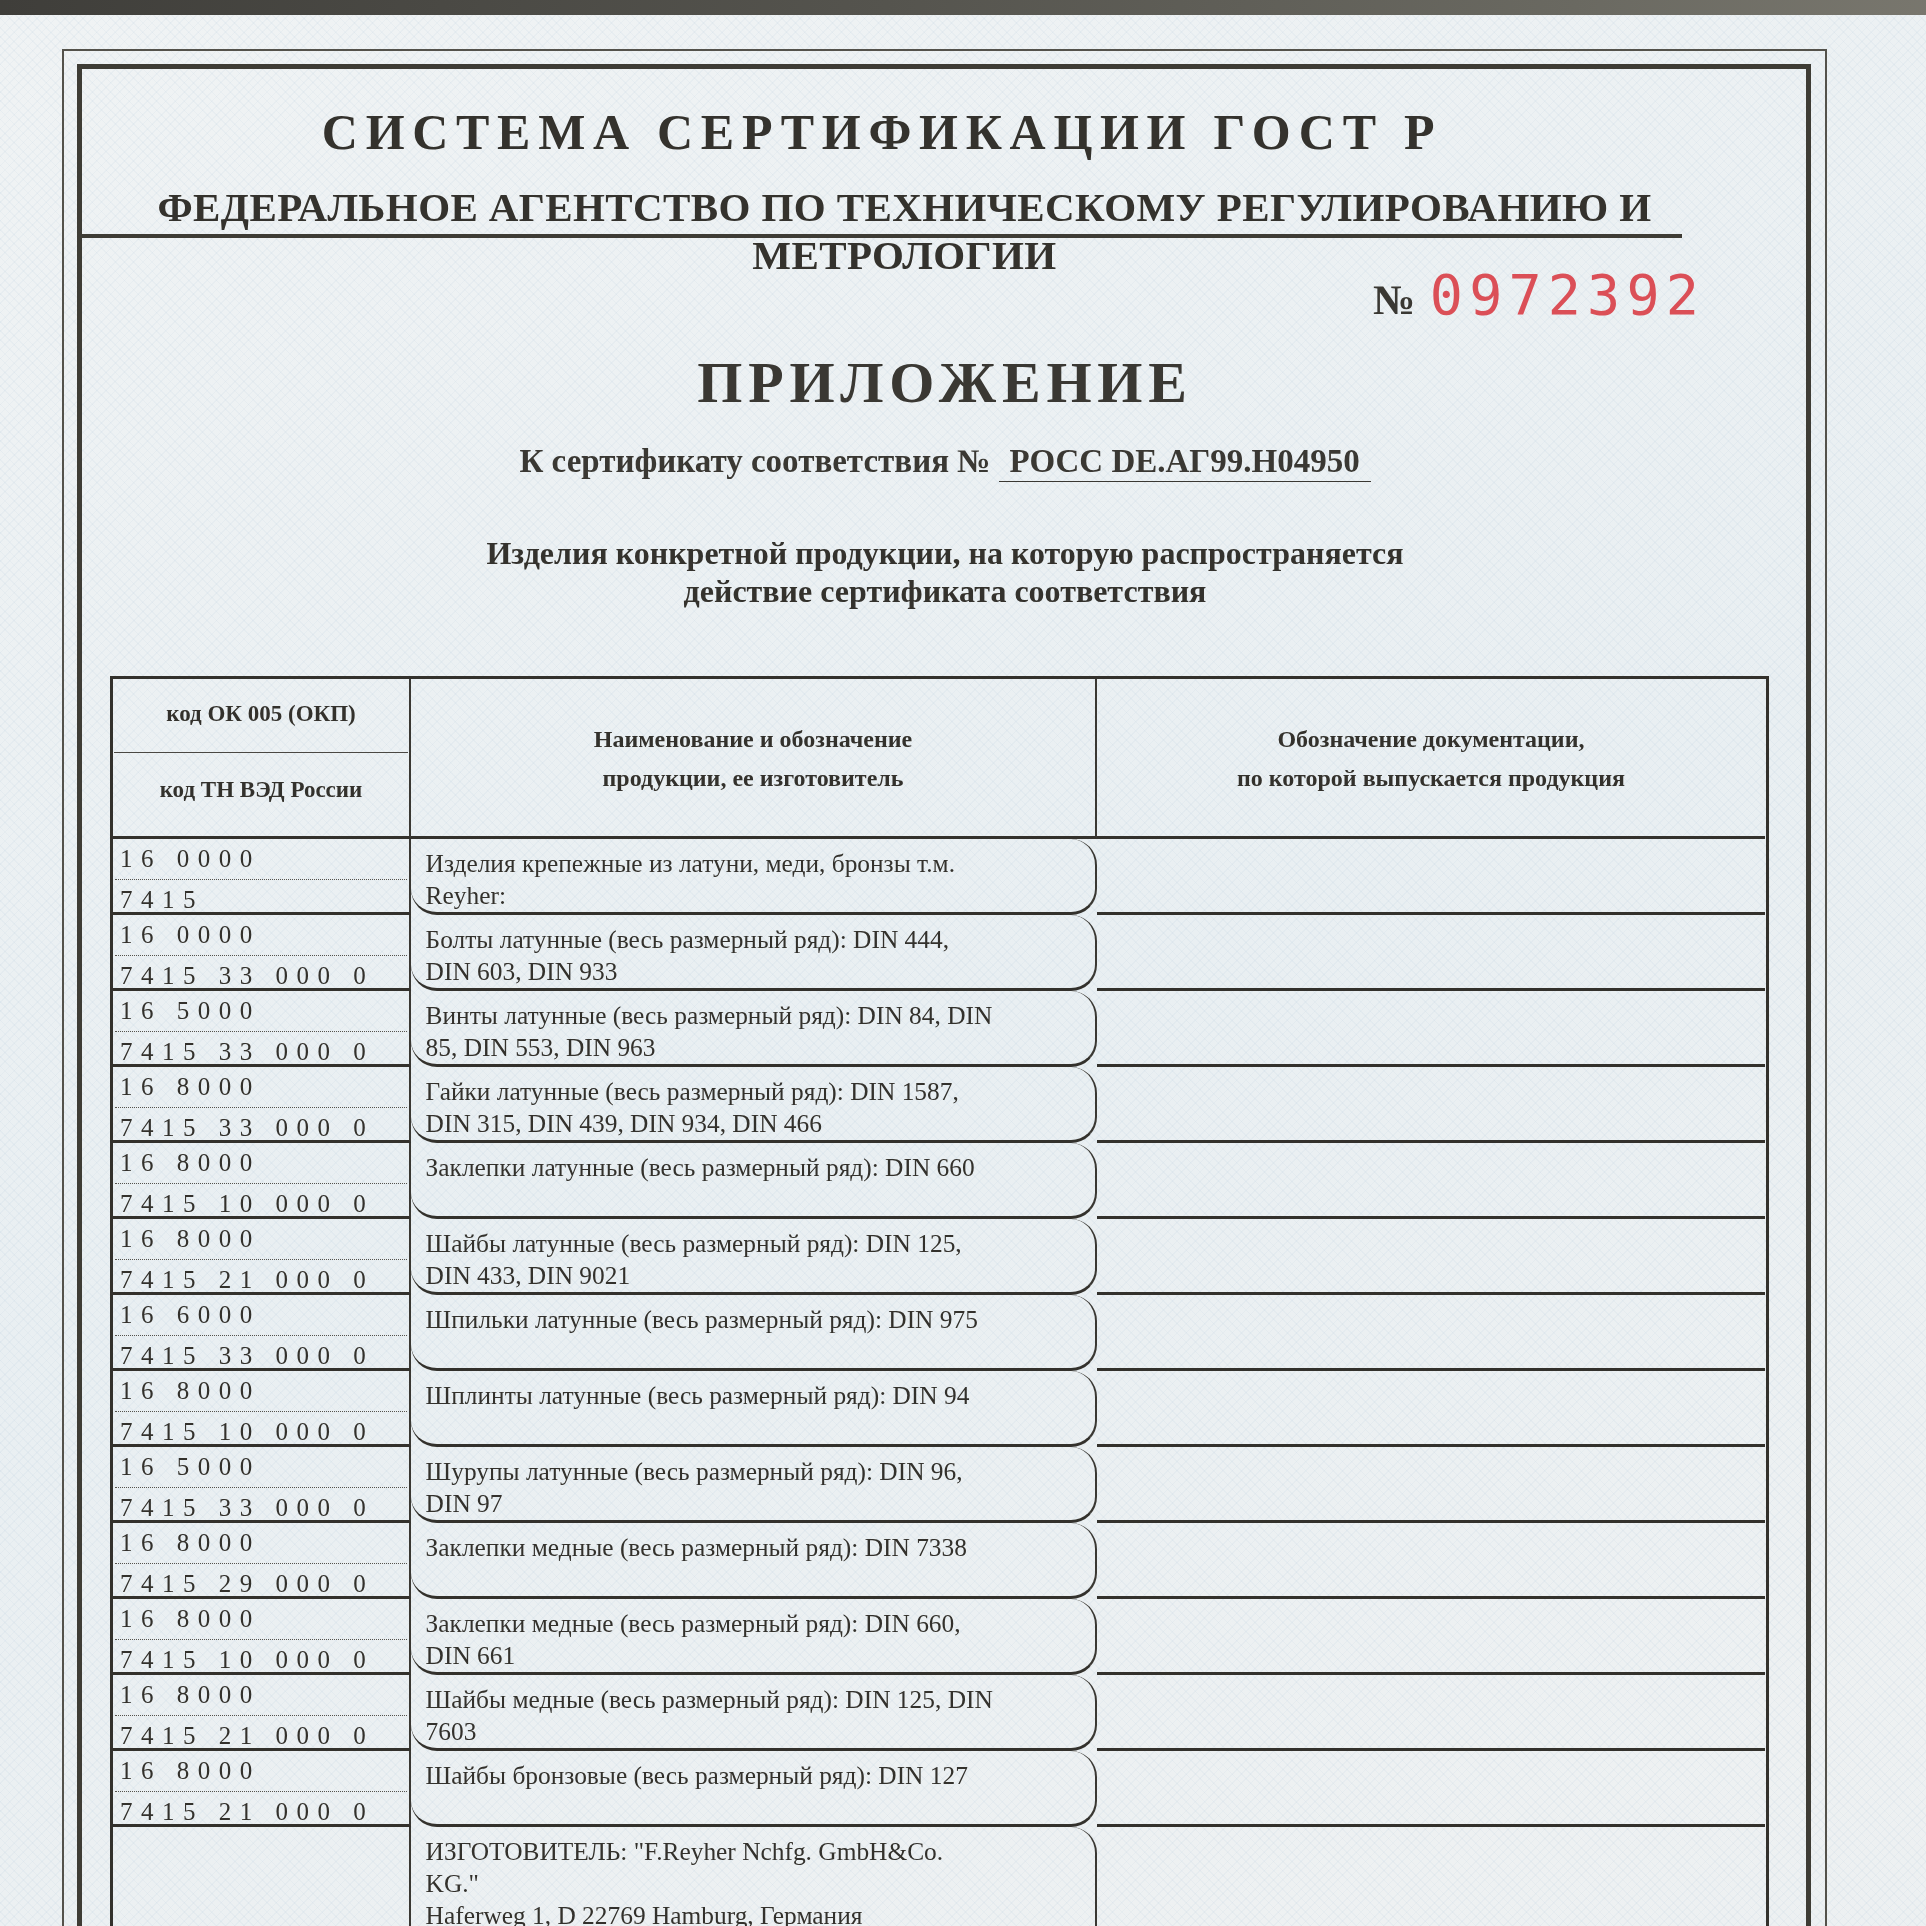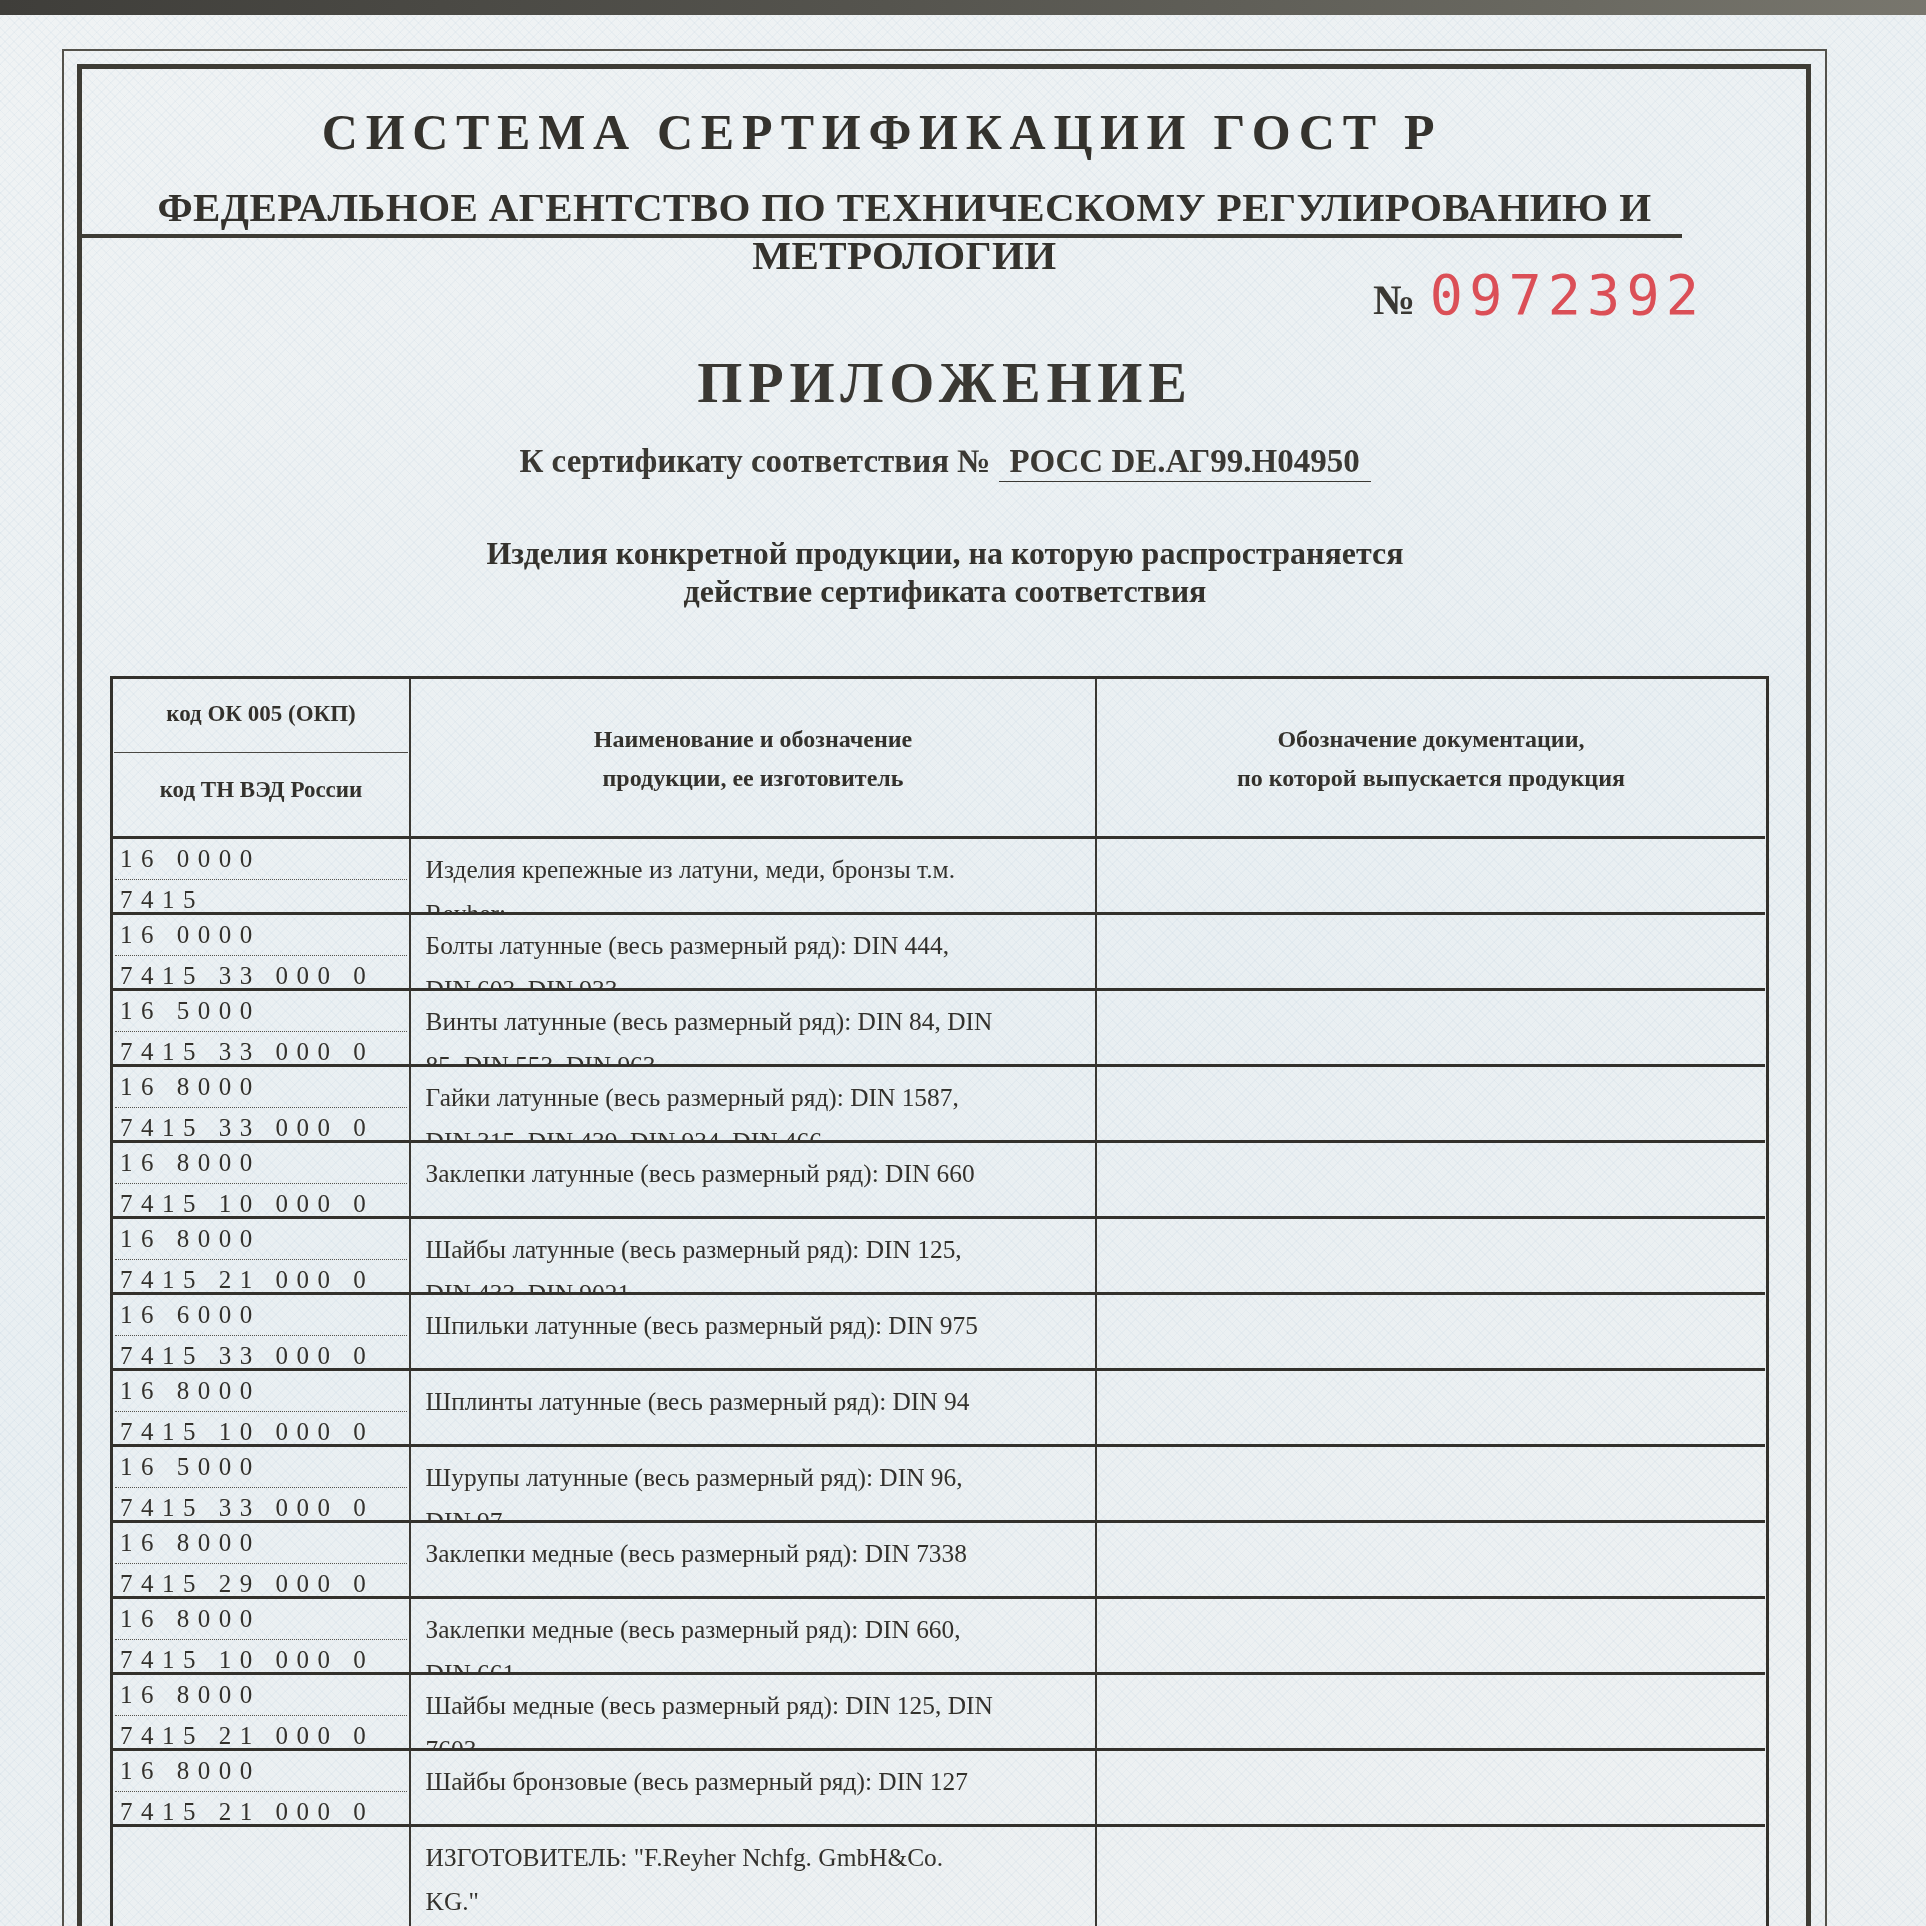--- a/index.html
+++ b/index.html
@@ -35,21 +35,21 @@
   .c:nth-child(n+43){border-bottom:none;}
   .hdr1{display:flex;flex-direction:column;text-align:center;font-size:23px;font-weight:600;}
   .hdr1 .t{margin-top:21.6px;}
   .hdr1 .rule{border-top:1.9px solid #4a4843;margin:25px 0.8px 0 0.8px;}
   .hdr1 .b{margin-top:24px;}
   .hdrc{display:flex;align-items:center;justify-content:center;text-align:center;font-size:24px;font-weight:600;line-height:39px;white-space:pre-line;padding-top:2.3px;}
   .code-cell{display:flex;flex-direction:column;font-size:25px;}
   .okp{display:block;padding-left:7px;letter-spacing:8.5px;margin-top:6.2px;white-space:nowrap;}
   .dots{border-top:1.9px dotted #55534d;margin:6.2px 2.3px 0 2.3px;}
   .code-cell .okp:last-child{margin-top:5.4px;}
-  .name-cell{font-size:25.4px;line-height:44px;padding:7.7px 10px 0 14.6px;white-space:pre-line;}
+  .name-cell{font-size:25.4px;line-height:32px;padding:7.7px 10px 0 14.6px;white-space:pre-line;border-radius:26px;}
 </style>
 </head>
 <body>
 
 <div class="page">
 
   <div class="abs scan-band"></div>
 
   <div class="abs frame-outer"></div>
   <div class="abs frame-inner"></div>

